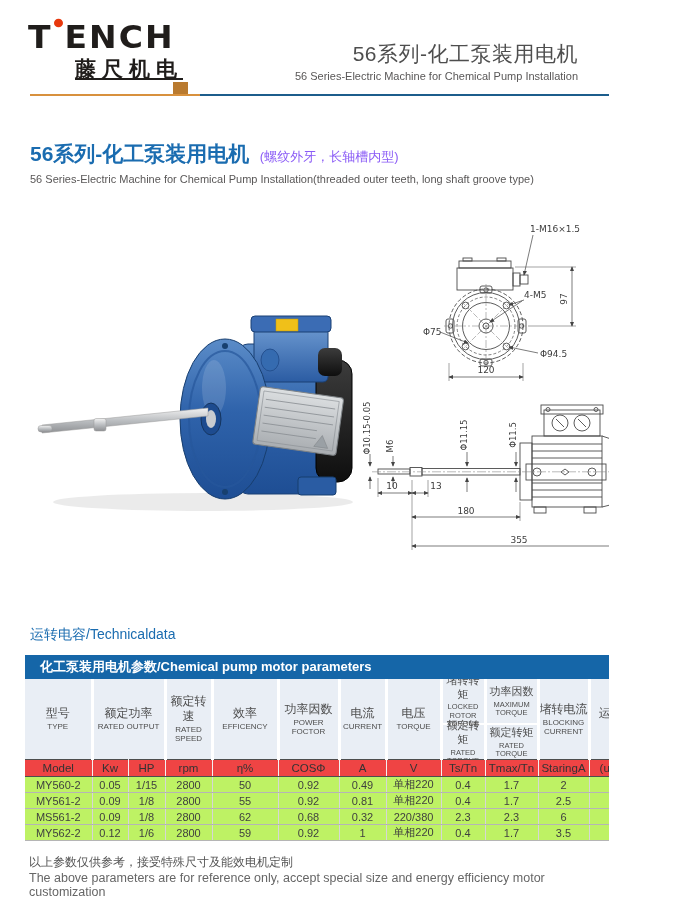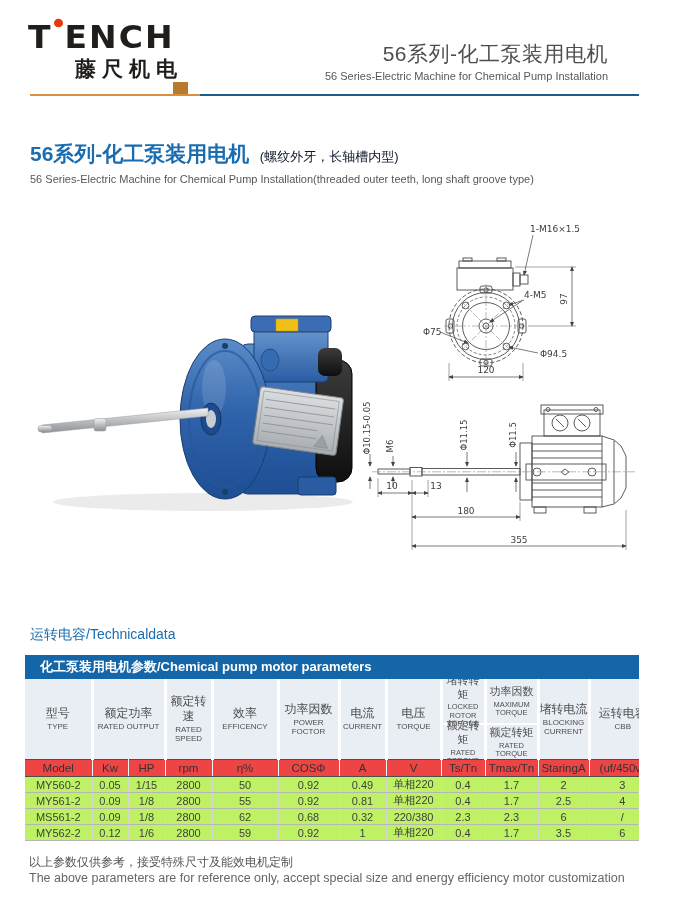--- a/index.html
+++ b/index.html
@@ -1,38 +1,38 @@
 <!DOCTYPE html>
 <html><head>
 <meta charset="utf-8">
 <style>
   html,body{margin:0;padding:0;background:#fff;}
   #page{position:relative;width:609px;height:921px;background:#fff;overflow:hidden;
-        font-family:"Liberation Sans","DejaVu Sans",sans-serif;color:#4a4a4a;padding-left:30px;}
+        font-family:"Liberation Sans","DejaVu Sans",sans-serif;color:#4a4a4a;}
 
   
   .logo{position:absolute;left:28px;top:18px;}
   .logo-en{font-family:"DejaVu Sans",sans-serif;font-weight:900;font-size:33px;
            letter-spacing:2px;color:#201d1b;line-height:1;transform:scaleY(.96);}
   .logo-dot{display:inline-block;width:9px;height:9px;border-radius:50%;
             background:#e8380d;vertical-align:22px;margin:0 2px 0 1px;}
   .logo-cn{font-weight:900;font-size:21px;letter-spacing:6px;color:#201d1b;
-           margin:4px 0 0 47px;line-height:1;}
+           margin:4px 0 0 47px;line-height:1;text-decoration:underline;}
   .head-title{position:absolute;right:31px;top:40px;text-align:right;}
   .head-title-cn{font-size:21px;color:#4e4e4e;letter-spacing:.5px;}
   .head-title-en{font-size:11px;color:#595757;margin-top:2px;}
   .div-orange{position:absolute;left:30px;top:94px;width:170px;height:2px;background:#d8913d;}
   .div-blue{position:absolute;left:200px;top:94px;width:448px;height:2px;background:#1c5d8c;}
   .orange-chip{position:absolute;left:173px;top:82px;width:15px;height:12px;background:#b97a2f;}
 
   
   .sec{position:absolute;left:30px;top:140px;}
   .sec-line1{white-space:nowrap;}
   .sec-cn{font-size:21px;font-weight:bold;color:#1a6cb0;}
-  .sec-note{font-size:13px;color:#0f172a;margin-left:6px;}
+  .sec-note{font-size:13px;color:#8b5cf6;margin-left:6px;}
   .sec-en{font-size:11px;color:#595757;margin-top:5px;}
 
   
   .photo{position:absolute;left:18px;top:292px;}
   .dw-front{position:absolute;left:420px;top:213px;}
   .dw-side{position:absolute;left:330px;top:388px;}
   svg text{font-family:"DejaVu Sans",sans-serif;fill:#3c3c3c;}
 
   
   .tech-title{position:absolute;left:30px;top:626px;font-size:14px;font-weight:500;color:#1a6cb0;}

